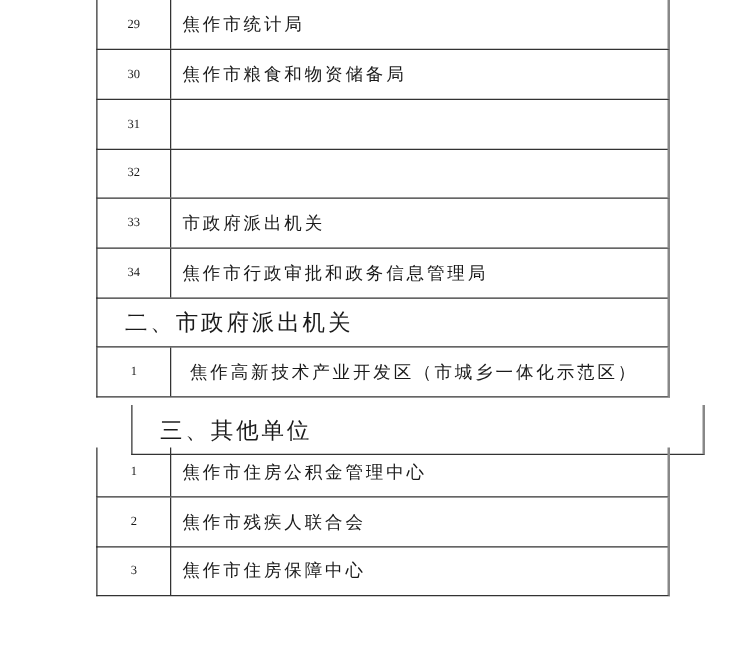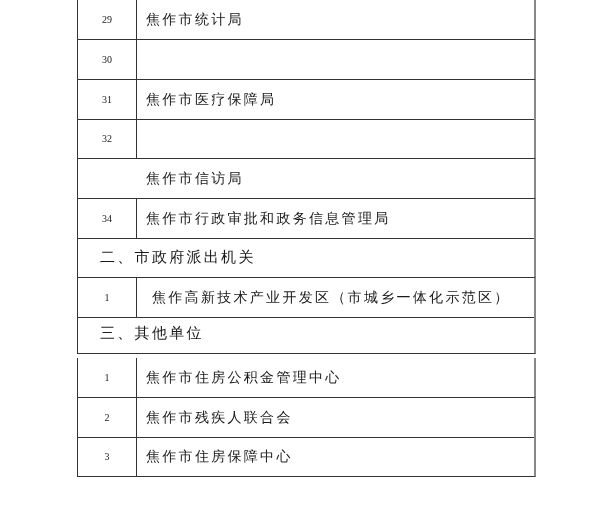--- a/index.html
+++ b/index.html
@@ -9,58 +9,59 @@
   .row { position: absolute; left: 0; width: 456px; height: 39px;
          border-bottom: 1.5px solid #333; border-left: 1.5px solid #333;
          border-right: 2px solid #888; box-sizing: content-box; }
   .num { position: absolute; left: 0; top: 0; width: 58px; height: 100%;
          border-right: 1.5px solid #333; display: flex; align-items: center;
          justify-content: center; font-family: "Liberation Serif", serif; font-size: 10px; }
   .name { position: absolute; left: 68px; top: 0; height: 100%; display: flex;
           align-items: center; font-size: 14px; letter-spacing: 2.3px; }
   .name.indent { left: 74px; }
   .section { position: absolute; left: 22px; top: 0; height: 100%; display: flex;
-             align-items: center; font-size: 15px; letter-spacing: 2.3px; }
+             align-items: center; font-size: 18px; letter-spacing: 2.3px; }
 </style>
 </head>
 <body>
 
 <div class="tbl">
 
   <div class="row" style="top:0px;height:39px;">
     <div class="num">29</div>
     <div class="name">焦作市统计局</div>
   </div>
   <div class="row" style="top:40px;">
     <div class="num">30</div>
+    <div class="name">焦作市粮食和物资储备局</div>
   </div>
   <div class="row" style="top:80px;">
     <div class="num">31</div>
-    <div class="name">焦作市医疗保障局</div>
   </div>
   <div class="row" style="top:119px;">
     <div class="num">32</div>
   </div>
   <div class="row" style="top:159px;">
-    <div class="name">焦作市信访局</div>
+    <div class="num">33</div>
+    <div class="name">市政府派出机关</div>
   </div>
   <div class="row" style="top:199px;">
     <div class="num">34</div>
     <div class="name">焦作市行政审批和政务信息管理局</div>
   </div>
 
   <div class="row" style="top:238px;">
     <div class="section">二、市政府派出机关</div>
   </div>
   <div class="row" style="top:278px;">
     <div class="num">1</div>
     <div class="name indent">焦作高新技术产业开发区（市城乡一体化示范区）</div>
   </div>
 
-  <div class="row" style="top:314px;">
+  <div class="row" style="top:324px;margin-left:28px;">
     <div class="section">三、其他单位</div>
   </div>
   <div class="row" style="top:358px;">
     <div class="num">1</div>
     <div class="name">焦作市住房公积金管理中心</div>
   </div>
   <div class="row" style="top:398px;">
     <div class="num">2</div>
     <div class="name">焦作市残疾人联合会</div>
   </div>

